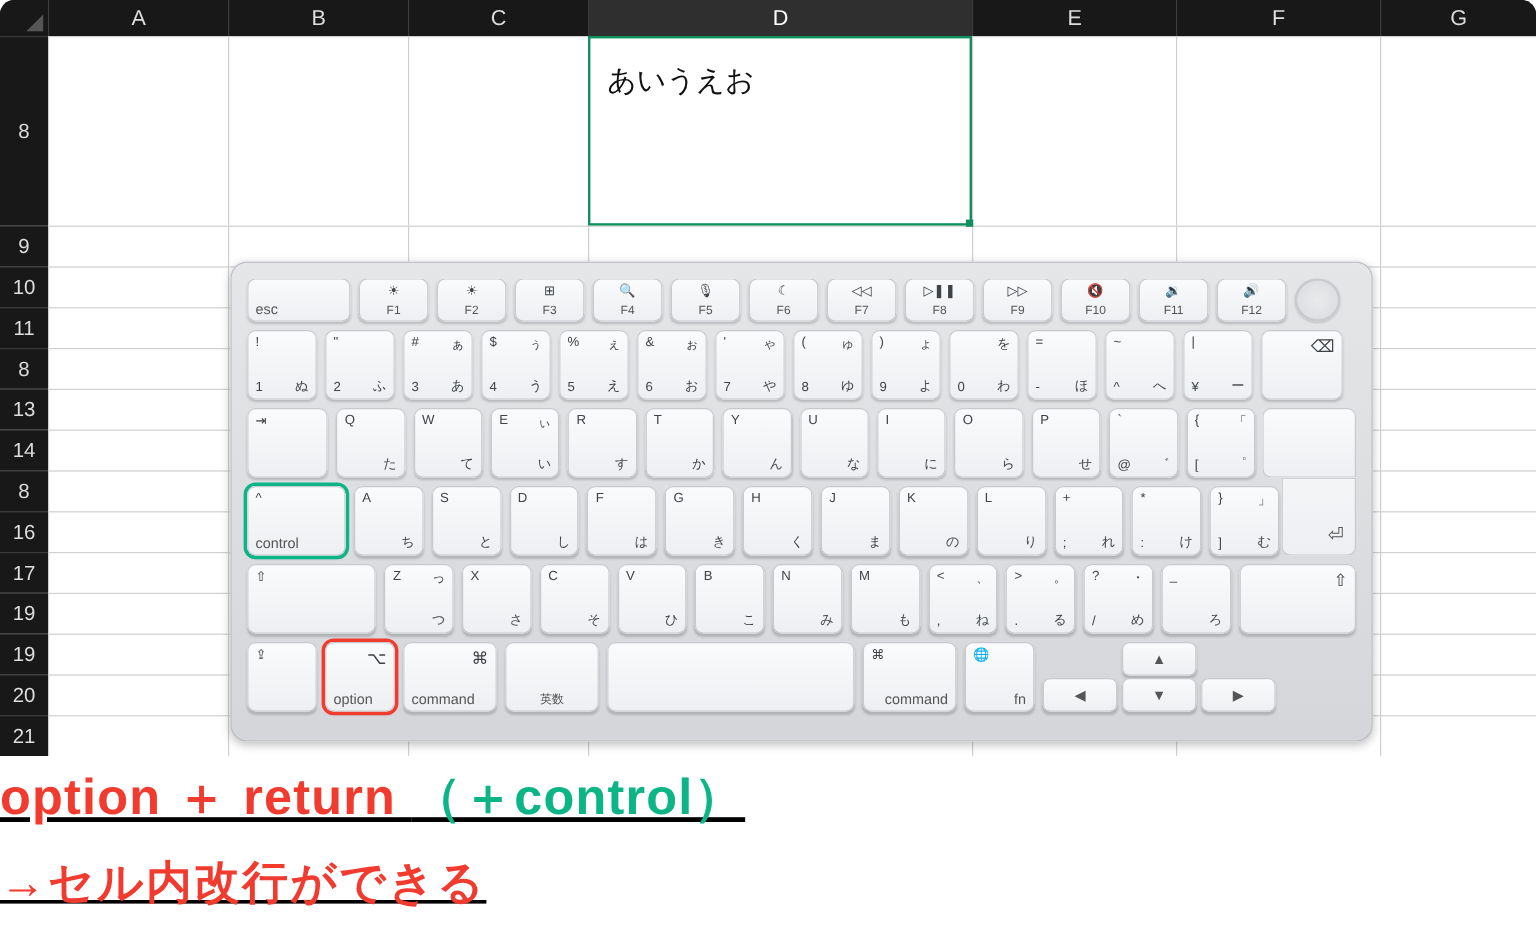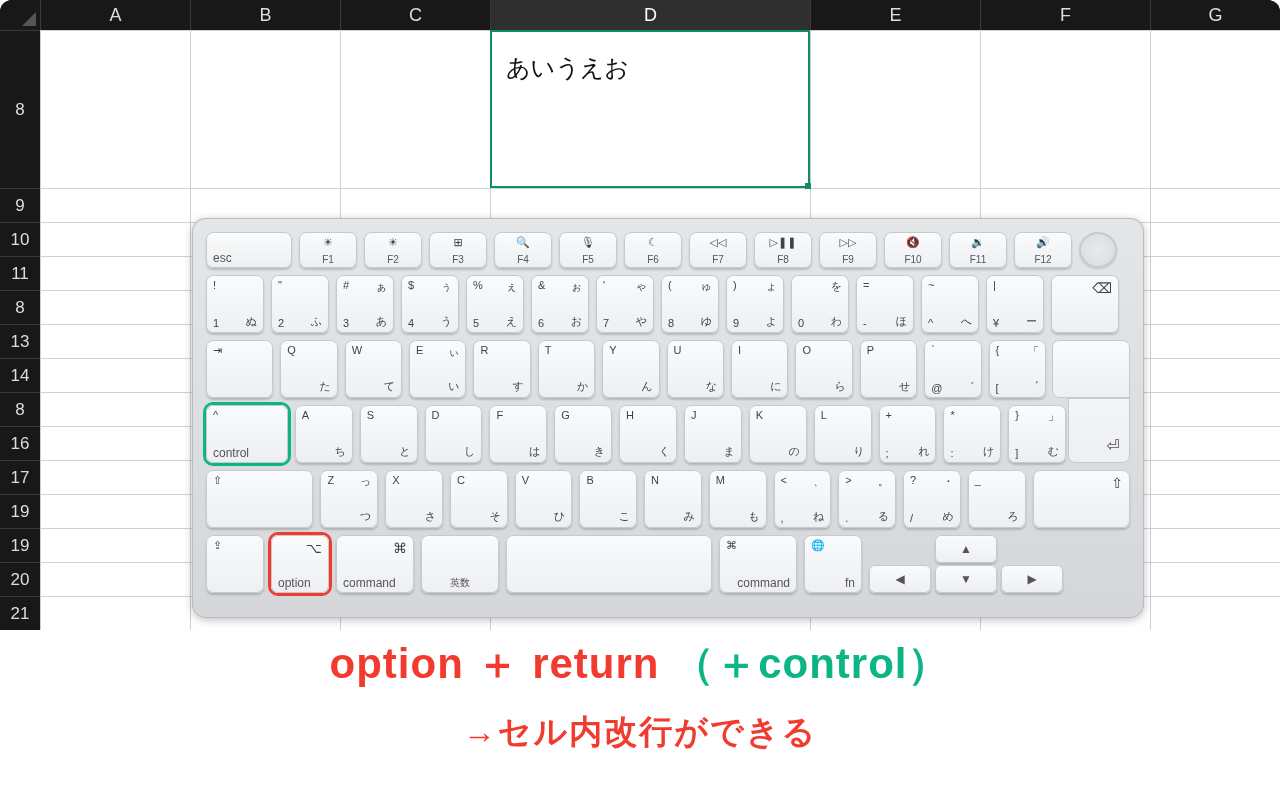--- a/index.html
+++ b/index.html
@@ -134,28 +134,29 @@
   .akey{
     background:linear-gradient(#fafbfc,#edeff2);
     border-radius:6px;
     box-shadow: inset 0 0 0 1px #c6c9cd, 0 2px 2px rgba(0,0,0,.18);
     display:flex; align-items:center; justify-content:center;
     font-size:12px; color:#555;
   }
   
   .caption{
     position:absolute; left:0; right:0; top:636px;
-    text-align:center;
+    text-align:left;
     font-weight:800;
     font-family: "Hiragino Sans", -apple-system, sans-serif;
+    text-decoration: underline;
   }
   .caption .l1{ font-size:42px; letter-spacing:1px;}
   .caption .l1 .red{ color:#F23B2F; }
   .caption .l1 .grn{ color:#0CB585; }
-  .caption .l2{ font-size:33px; color:#F23B2F; margin-top:18px; letter-spacing:2px;}
+  .caption .l2{ font-size:38px; color:#F23B2F; margin-top:18px; letter-spacing:2px;}
 </style>
 </head>
 <body>
 
 <div class="sheet">
   <div class="col-headers">
     <div class="corner"></div>
     <div class="col-h wA">A</div>
     <div class="col-h wB">B</div>
     <div class="col-h wC">C</div>

